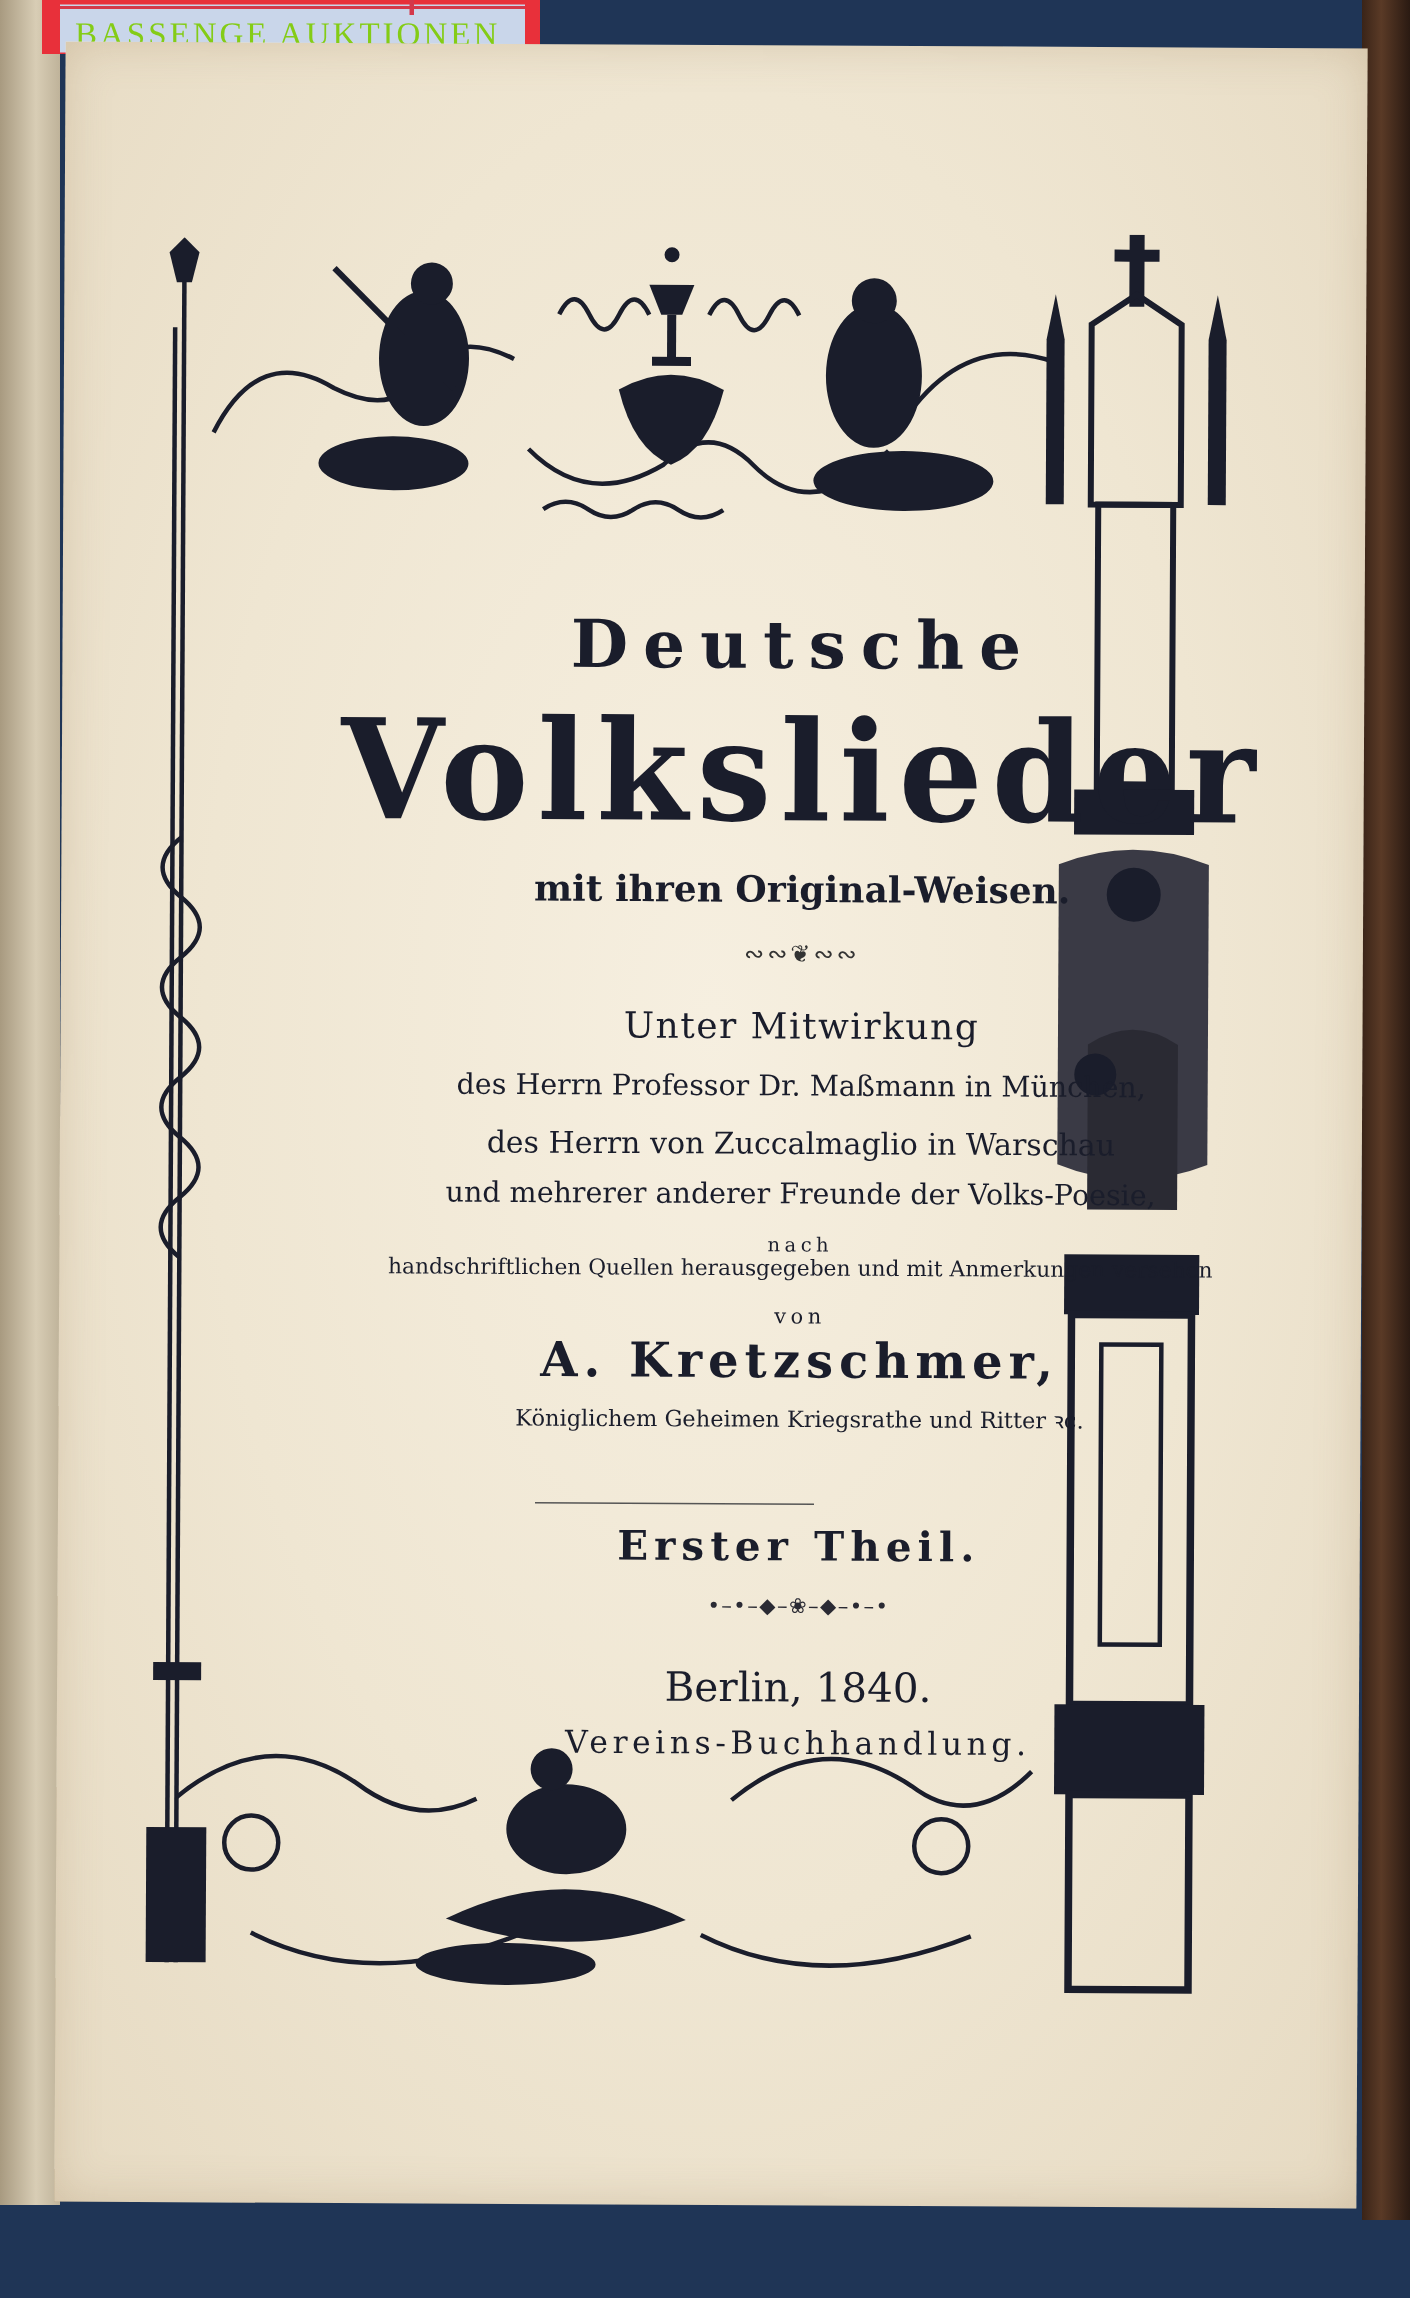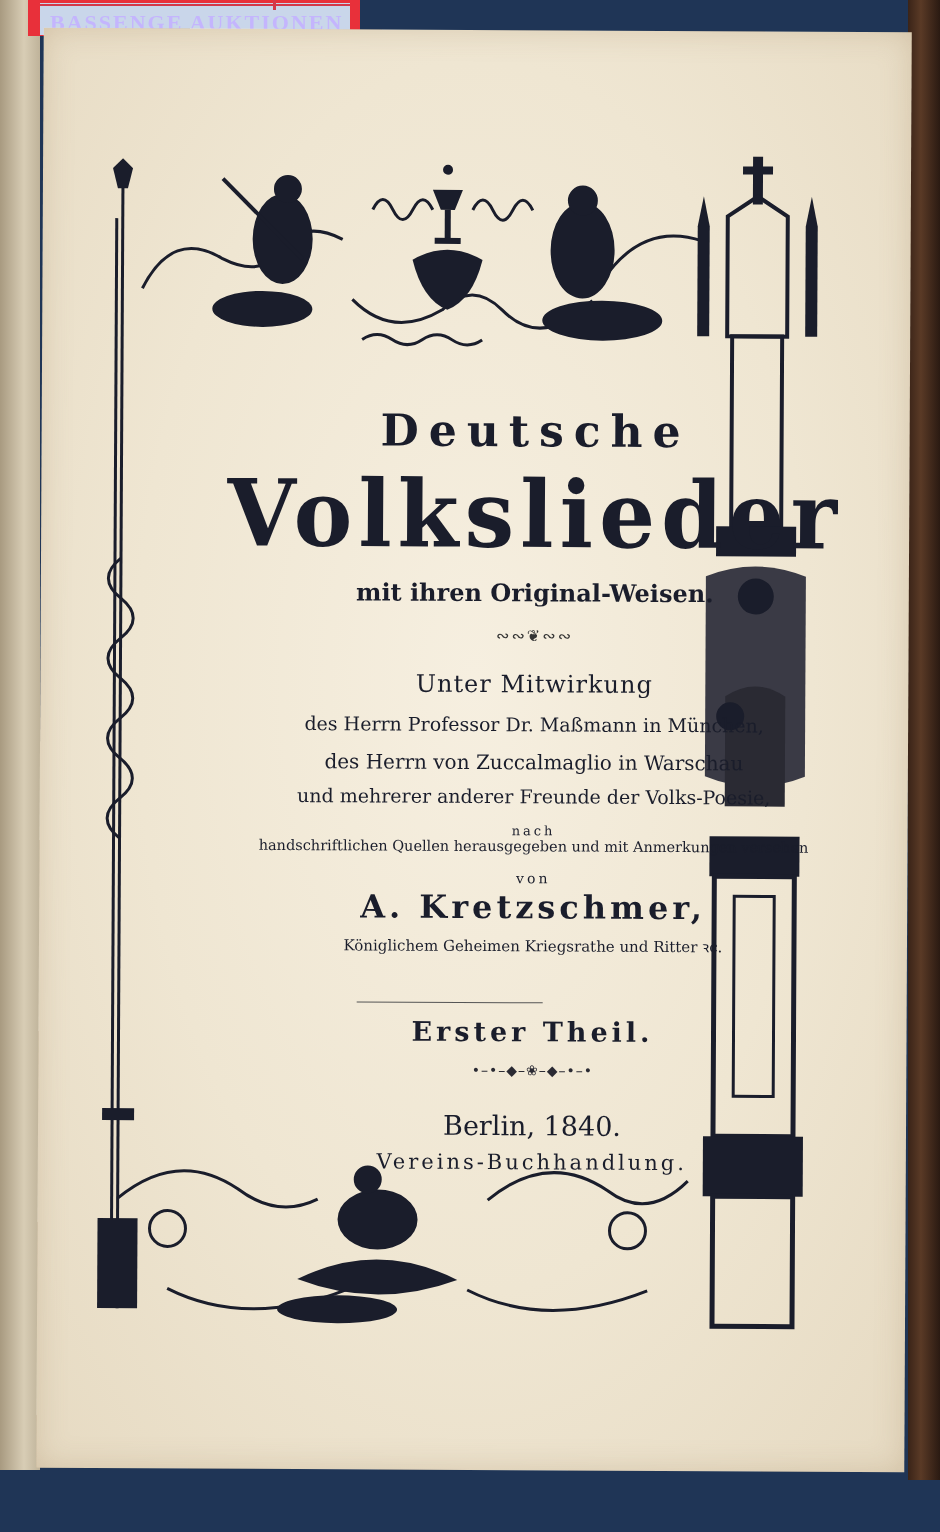--- a/index.html
+++ b/index.html
@@ -3,21 +3,21 @@
 <meta charset="utf-8">
 <style>
   html,body{margin:0;padding:0;}
   body{width:940px;height:1532px;position:relative;overflow:hidden;background:#1f3556;font-family:"DejaVu Serif",serif;}
   .bg-left{position:absolute;left:0;top:0;width:40px;height:1470px;background:linear-gradient(90deg,#a89a80 0%,#d8cdb5 60%,#bfb39a 100%);}
   .bg-right{position:absolute;right:0;top:0;width:32px;height:1480px;background:linear-gradient(90deg,#3a2418,#5a3a26 40%,#2a1a12);}
   .tag{position:absolute;left:28px;top:0;width:332px;height:36px;background:#e8303a;}
   .tag-inner{position:absolute;left:40px;top:0;width:310px;height:32px;background:#c9d6ea;border-top:3px solid #e8303a;}
   .tag-line{position:absolute;left:40px;top:4px;width:310px;height:2px;background:#d4384a;}
   .tag-divider{position:absolute;left:273px;top:0;width:3px;height:10px;background:#d4384a;}
-  .tag-text{position:absolute;left:50px;top:10px;font-family:"Liberation Serif",serif;font-size:22px;letter-spacing:2px;color:#c4b5fd;white-space:nowrap;font-weight:bold;}
+  .tag-text{position:absolute;left:50px;top:10px;font-family:"Liberation Serif",serif;font-size:22px;letter-spacing:2px;color:#84cc16;white-space:nowrap;}
   .page{position:absolute;left:40px;top:30px;width:868px;height:1440px;background:radial-gradient(ellipse at 50% 45%,#f6efe0 0%,#efe6d2 55%,#e6dac2 100%);box-shadow:inset 0 0 30px rgba(150,120,80,.25);transform:rotate(0.3deg);}
   .ink{color:#1a1d2b;}
   .center{position:absolute;left:0;width:100%;text-align:center;}
   .frak{font-family:"DejaVu Serif",serif;font-weight:bold;}
   .t-deutsche{top:375px;left:60px;font-size:44px;letter-spacing:10px;}
   .t-volks{top:432px;left:60px;font-size:88px;letter-spacing:6px;font-weight:bold;transform:scaleY(1.05);}
   .t-mit{top:548px;left:60px;font-size:24px;font-weight:bold;}
   .orn-small{top:596px;left:60px;font-size:16px;letter-spacing:2px;color:#333;}
   .t-unter{top:640px;left:60px;font-size:24px;letter-spacing:1px;}
   .t-line{font-size:19px;}

